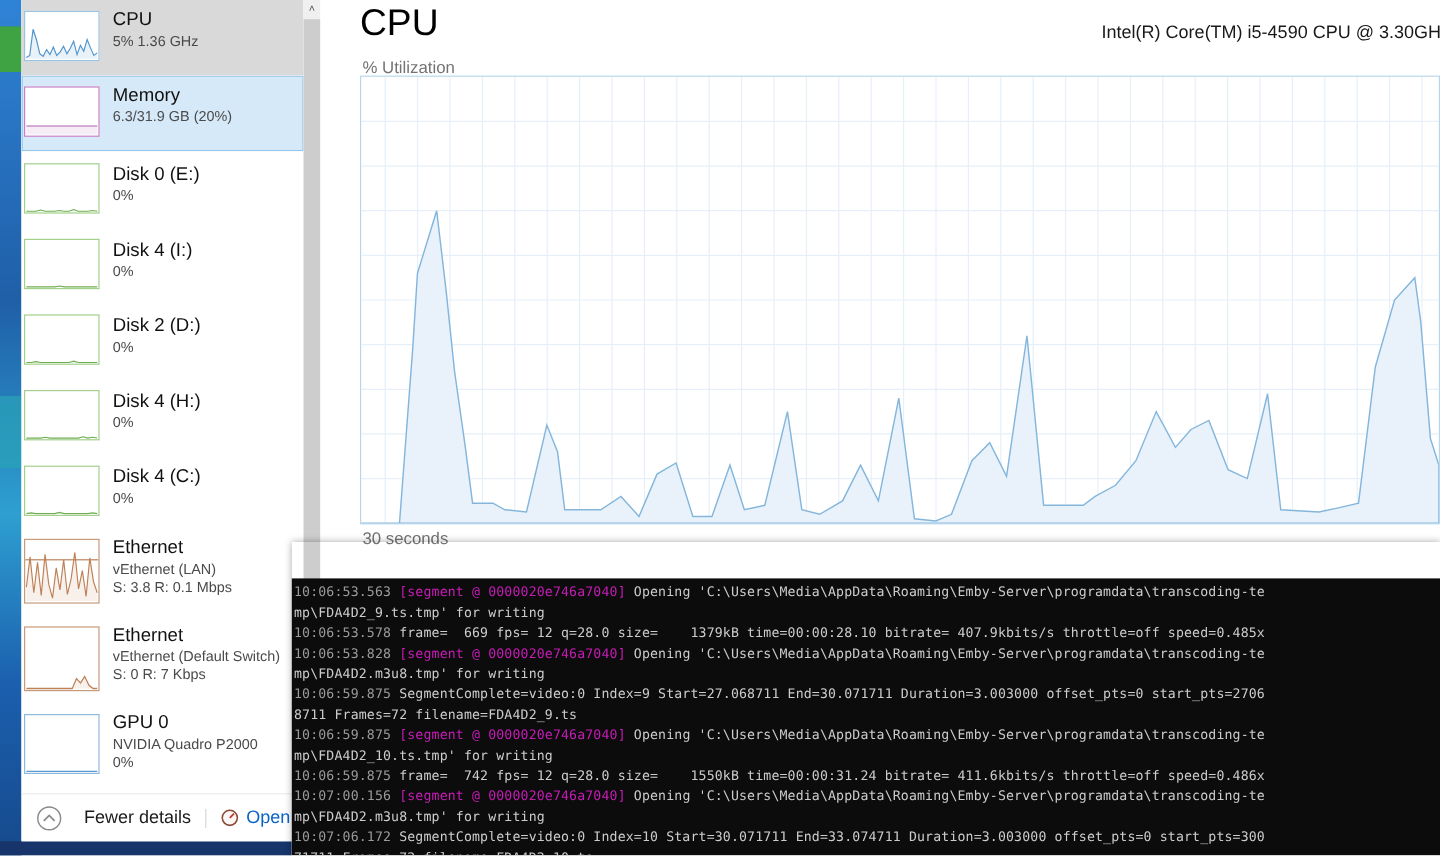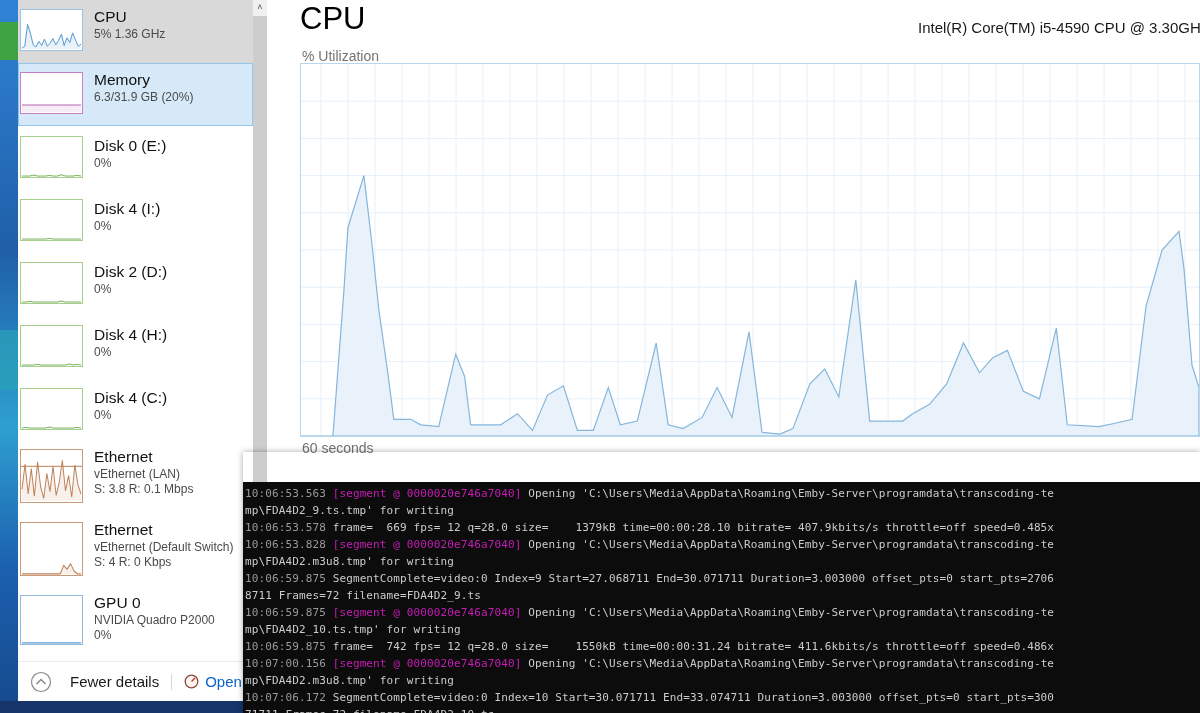--- a/index.html
+++ b/index.html
@@ -187,21 +187,21 @@
         <div class="item tall">
           <div class="thumb" style="border-color:#c79b7a">
             <svg viewBox="0 0 63 42" preserveAspectRatio="none">
               <polygon points="1,41 1.0,41.0 4.6,41.0 8.2,41.0 11.8,41.0 15.4,41.0 18.9,41.0 22.5,41.0 26.1,41.0 29.7,41.0 33.3,41.0 36.9,41.0 40.5,41.0 44.1,34.3 47.6,37.3 51.2,32.9 54.8,38.8 58.4,41.0 62.0,41.0 62,41" fill="#bd8057" fill-opacity="0.12"></polygon>
               <polyline points="1.0,41.0 4.6,41.0 8.2,41.0 11.8,41.0 15.4,41.0 18.9,41.0 22.5,41.0 26.1,41.0 29.7,41.0 33.3,41.0 36.9,41.0 40.5,41.0 44.1,34.3 47.6,37.3 51.2,32.9 54.8,38.8 58.4,41.0 62.0,41.0" fill="none" stroke="#bd8057" stroke-width="1"></polyline>
             </svg>
           </div>
           <div class="txt">
             <div class="t1">Ethernet</div>
             <div class="t2">vEthernet (Default Switch)</div>
-            <div class="t2">S: 4 R: 0 Kbps</div>
+            <div class="t2">S: 0 R: 7 Kbps</div>
           </div>
         </div>
         <div class="item gpu">
           <div class="thumb" style="border-color:#8fb9dc">
             <svg viewBox="0 0 63 42" preserveAspectRatio="none">
               <polygon points="1,41 1.0,41.0 7.8,41.0 14.6,41.0 21.3,41.0 28.1,41.0 34.9,41.0 41.7,41.0 48.4,41.0 55.2,41.0 62.0,41.0 62,41" fill="#5b9bd5" fill-opacity="0.12"></polygon>
               <polyline points="1.0,41.0 7.8,41.0 14.6,41.0 21.3,41.0 28.1,41.0 34.9,41.0 41.7,41.0 48.4,41.0 55.2,41.0 62.0,41.0" fill="none" stroke="#5b9bd5" stroke-width="1"></polyline>
             </svg>
           </div>
           <div class="txt">
@@ -264,21 +264,21 @@
               <line x1="0" y1="148.8" x2="898" y2="148.8"></line>
               <line x1="0" y1="186.0" x2="898" y2="186.0"></line>
               <line x1="0" y1="223.2" x2="898" y2="223.2"></line>
               <line x1="0" y1="260.4" x2="898" y2="260.4"></line>
               <line x1="0" y1="297.6" x2="898" y2="297.6"></line>
               <line x1="0" y1="334.8" x2="898" y2="334.8"></line>
             </g>
             <path d="M0,372 L0.0,372.0 L31.9,372.0 L42.9,226.9 L46.9,163.7 L62.9,111.6 L70.8,178.6 L77.8,245.5 L86.8,308.8 L92.8,355.3 L109.8,355.3 L119.7,360.8 L137.7,362.7 L154.7,290.2 L163.6,312.5 L169.6,360.8 L199.6,360.8 L216.5,349.7 L231.5,366.4 L246.5,331.1 L262.4,321.8 L276.4,366.4 L292.3,366.4 L307.3,323.6 L319.3,360.8 L336.3,357.1 L355.2,279.0 L367.2,360.8 L382.1,364.6 L401.1,353.4 L416.1,323.6 L431.0,353.4 L448.0,267.8 L461.0,368.3 L478.9,370.1 L491.9,364.6 L508.9,319.9 L523.8,305.0 L537.8,332.9 L554.8,215.8 L568.7,357.1 L601.7,357.1 L611.6,349.7 L628.6,340.4 L645.6,319.9 L662.5,279.0 L678.5,308.8 L691.5,293.9 L706.4,286.4 L722.4,327.4 L738.4,334.8 L755.3,264.1 L766.3,360.8 L798.2,362.7 L815.2,359.0 L831.1,355.3 L845.1,241.8 L861.1,186.0 L878.0,167.4 L883.0,204.6 L891.0,301.3 L898.0,323.6 L898,372 Z" fill="#e9f2fa" stroke="#84b6dc" stroke-width="1.2"></path>
           </svg>
       </div>
-      <div class="ax ax-b">60 seconds</div>
+      <div class="ax ax-b">30 seconds</div>
     </div>
 
     <div class="footer">
       <span class="fd">
         <svg width="22" height="22">
           <circle cx="11" cy="11" r="9.5" fill="none" stroke="#8a8a8a" stroke-width="1.2"></circle>
           <polyline points="6.5,13 11,8.5 15.5,13" fill="none" stroke="#8a8a8a" stroke-width="1.5"></polyline>
         </svg>
         <span>Fewer details</span>
       </span>

